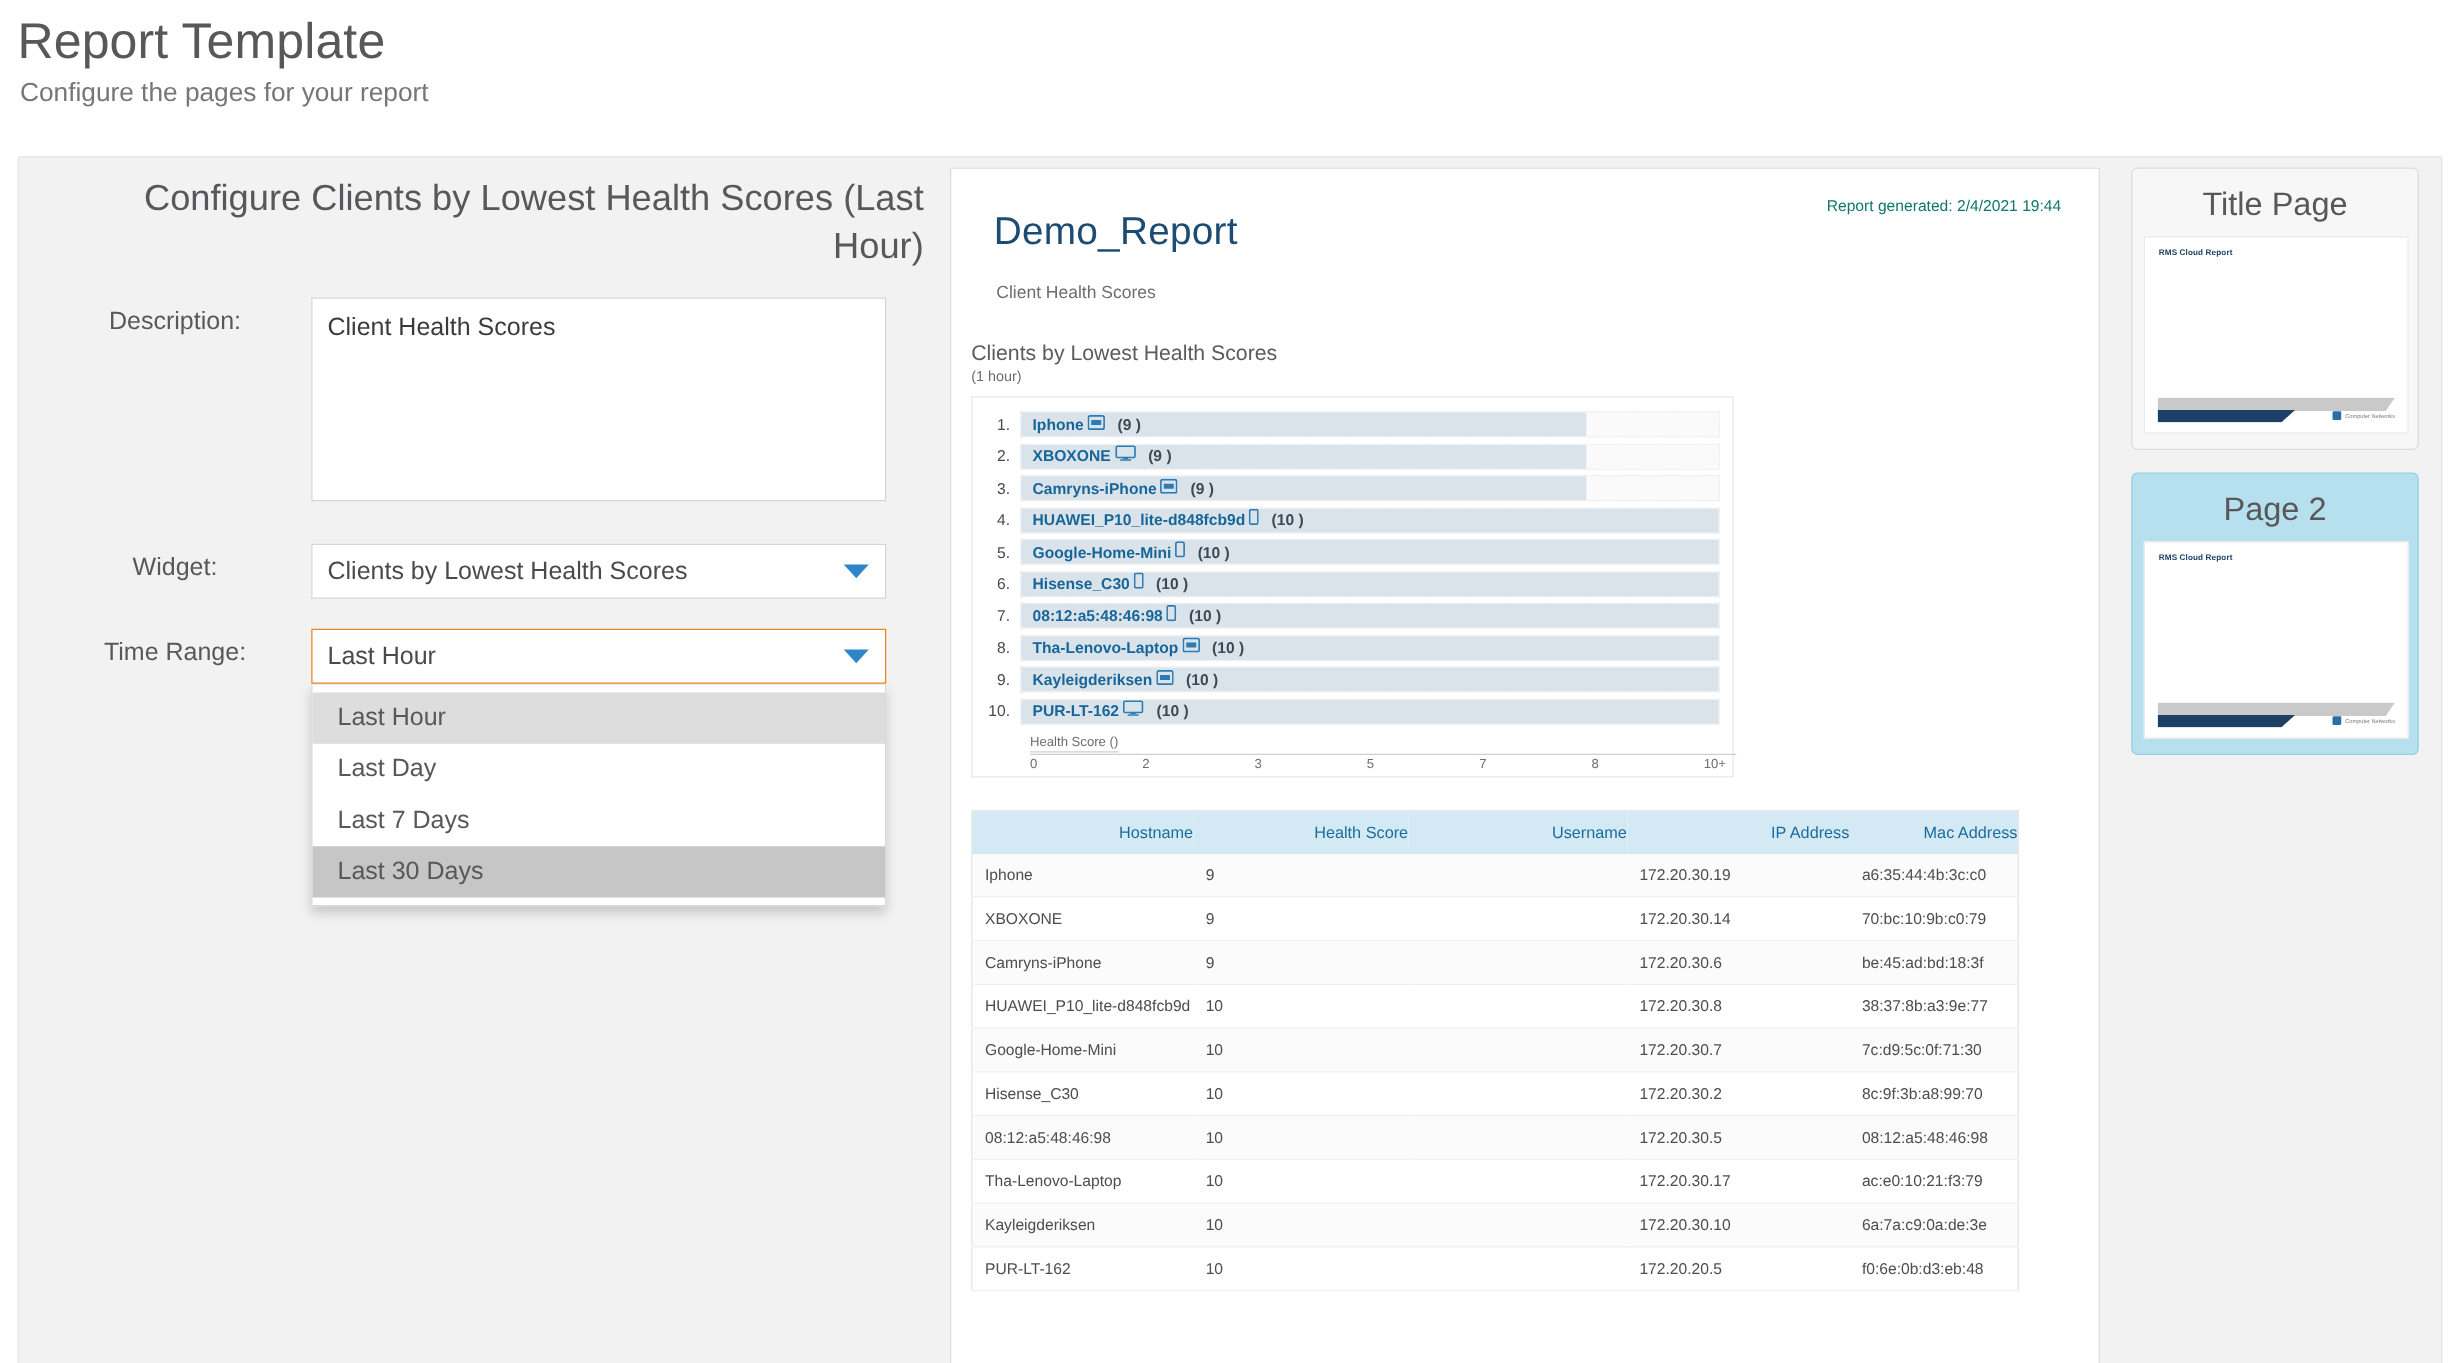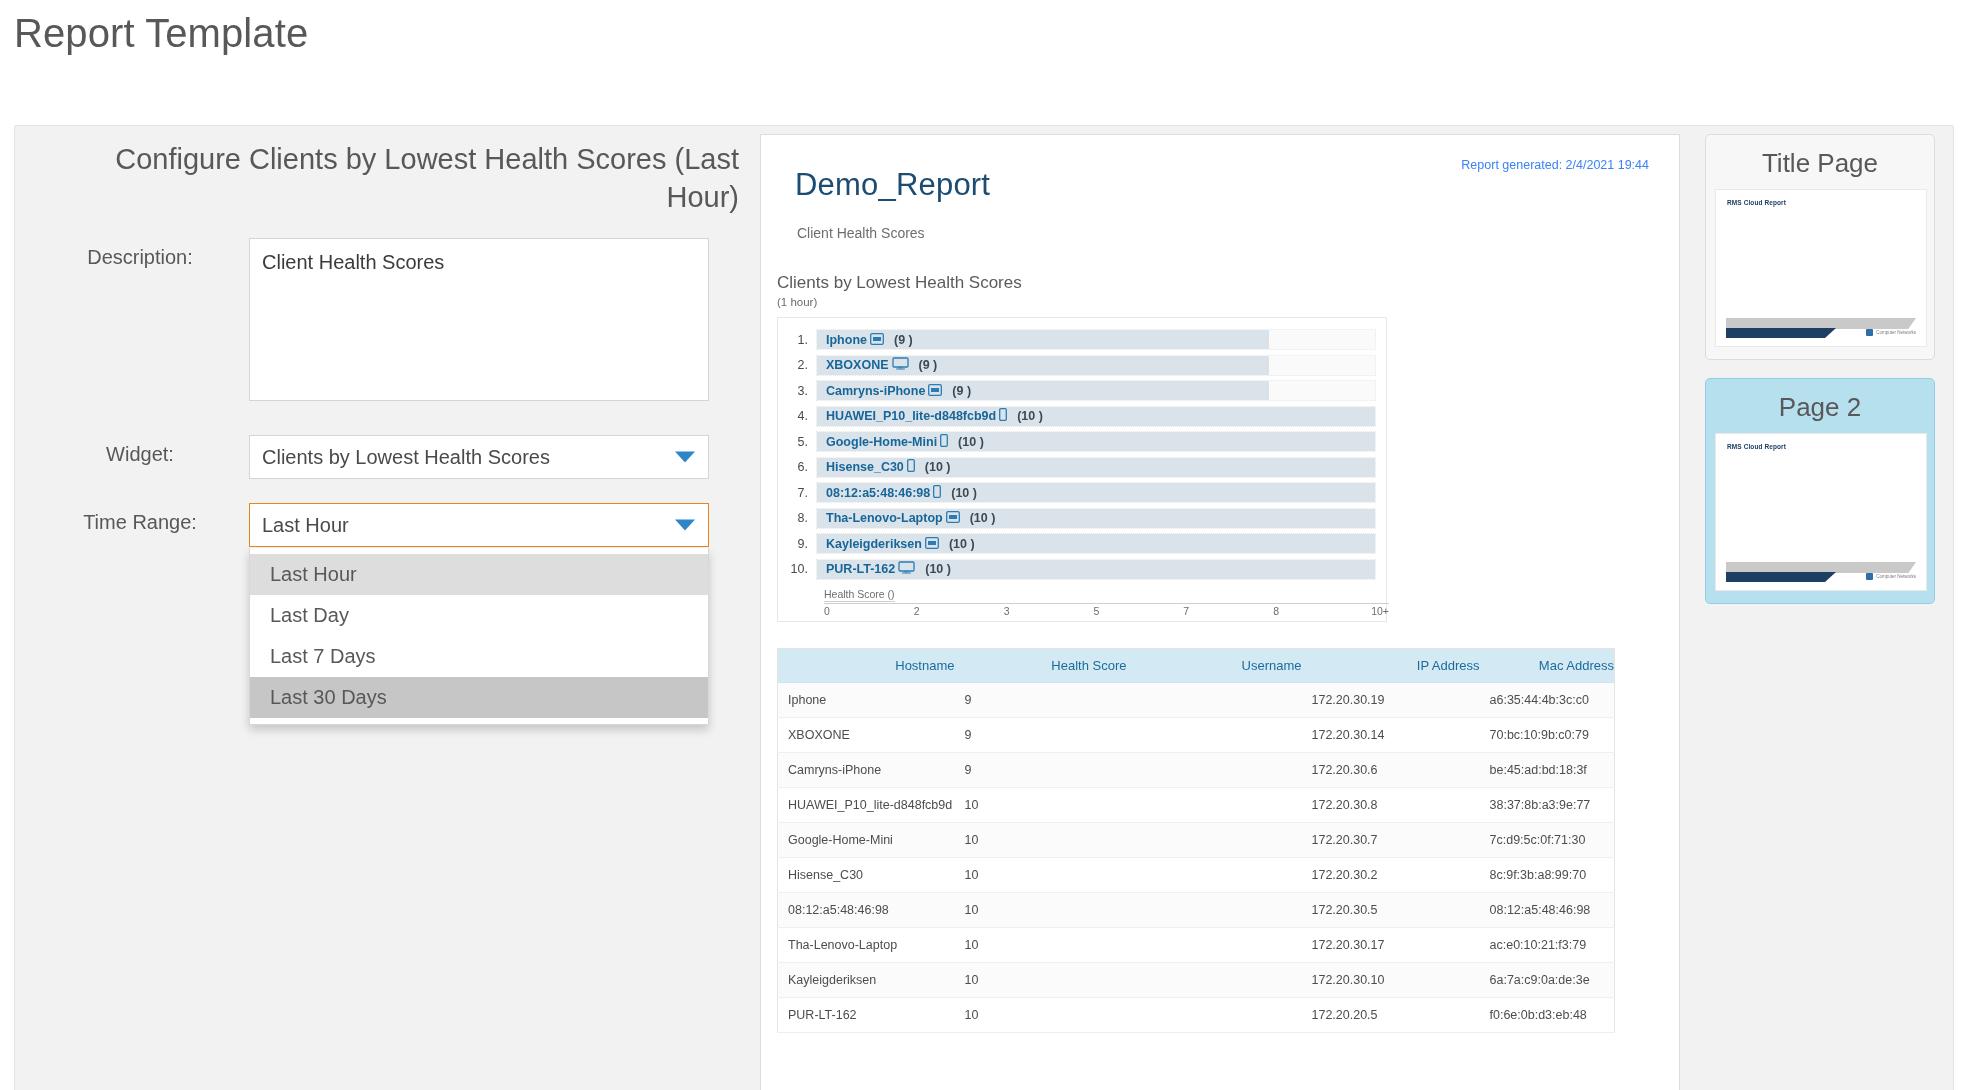--- a/index.html
+++ b/index.html
@@ -79,21 +79,21 @@
     background: #fff; border: 1px solid #dcdcdc;
     overflow: hidden;
   }
   .rep-top { position: relative; padding: 32px 34px 0 34px; }
   .rep-title {
     font-size: 31px; color: #1d4c72; font-weight: 400; margin: 0;
     letter-spacing: .2px;
   }
   .rep-gen {
     position: absolute; right: 30px; top: 23px;
-    font-size: 12.5px; color: #3b82f6;
+    font-size: 12.5px; color: #0f766e;
   }
   .rep-sub { font-size: 14px; color: #6d6d70; margin: 22px 0 0 2px; }
 
   .widget-title { font-size: 17px; color: #5b5b5e; margin: 32px 0 0 16px; }
   .widget-sub   { font-size: 11.5px; color: #6d6d70; margin: 3px 0 0 16px; }
 
   .chart-box {
     margin: 9px 0 0 16px; width: 610px; background: #fff;
     border: 1px solid #e7e7e7; padding: 11px 10px 4px 10px;
   }
@@ -113,21 +113,21 @@
   }
   .bar-label { font-size: 12.5px; font-weight: bold; color: #176699; }
   .bar-count { font-size: 12.5px; font-weight: bold; color: #3c4a55; margin-left: 7px; }
   .dev-ico { display: inline-block; margin: 0 3px; vertical-align: -2px; }
 
   .axis-wrap { margin: 4px 0 0 36px; width: 565px; }
   .axis-name { font-size: 10.5px; color: #6d6d70; border-bottom: 1px solid #cfcfcf; display: inline-block; padding-bottom: 1px; }
   .axis-line { border-top: 1px solid #cfcfcf; margin-top: 1px; }
   .axis-ticks { display: flex; margin-top: 1px; }
   .tick { font-size: 10.5px; color: #6d6d70; flex: 1; text-align: left; }
-  .tick:last-child { text-align: right; flex: 0 0 26px; }
+  .tick:last-child { text-align: left; flex: 0 0 26px; }
 
   .rep-table {
     margin: 26px 16px 0 16px; width: 838px;
     border-collapse: collapse; border: 1px solid #e4e4e4;
   }
   .rep-table th {
     background: #d3eaf4; color: #1d6b9c; font-size: 13px;
     font-weight: normal; text-align: right; padding: 9px 0 9px 10px;
     border-bottom: 1px solid #cfe4ee;
   }
@@ -171,20 +171,21 @@
     display: flex; align-items: center; gap: 3px;
   }
   .tp-logo-sq { width: 7px; height: 7px; background: #2e6ea8; border-radius: 1px; }
   .tp-logo-tx { font-size: 4.5px; color: #7b7b7e; white-space: nowrap; }
 </style>
 </head>
 <body>
 
 <div class="page-header">
   <h1 class="page-title">Report Template</h1>
+  <div class="page-subtitle">Configure the pages for your report</div>
 </div>
 
 <div class="outer-panel">
 
   <div class="config-col">
     <h2 class="config-heading">Configure Clients by Lowest Health Scores (Last Hour)</h2>
 
     <div class="form-row">
       <div class="form-label">Description:</div>
       <textarea class="desc-box" style="">Client Health Scores</textarea>

